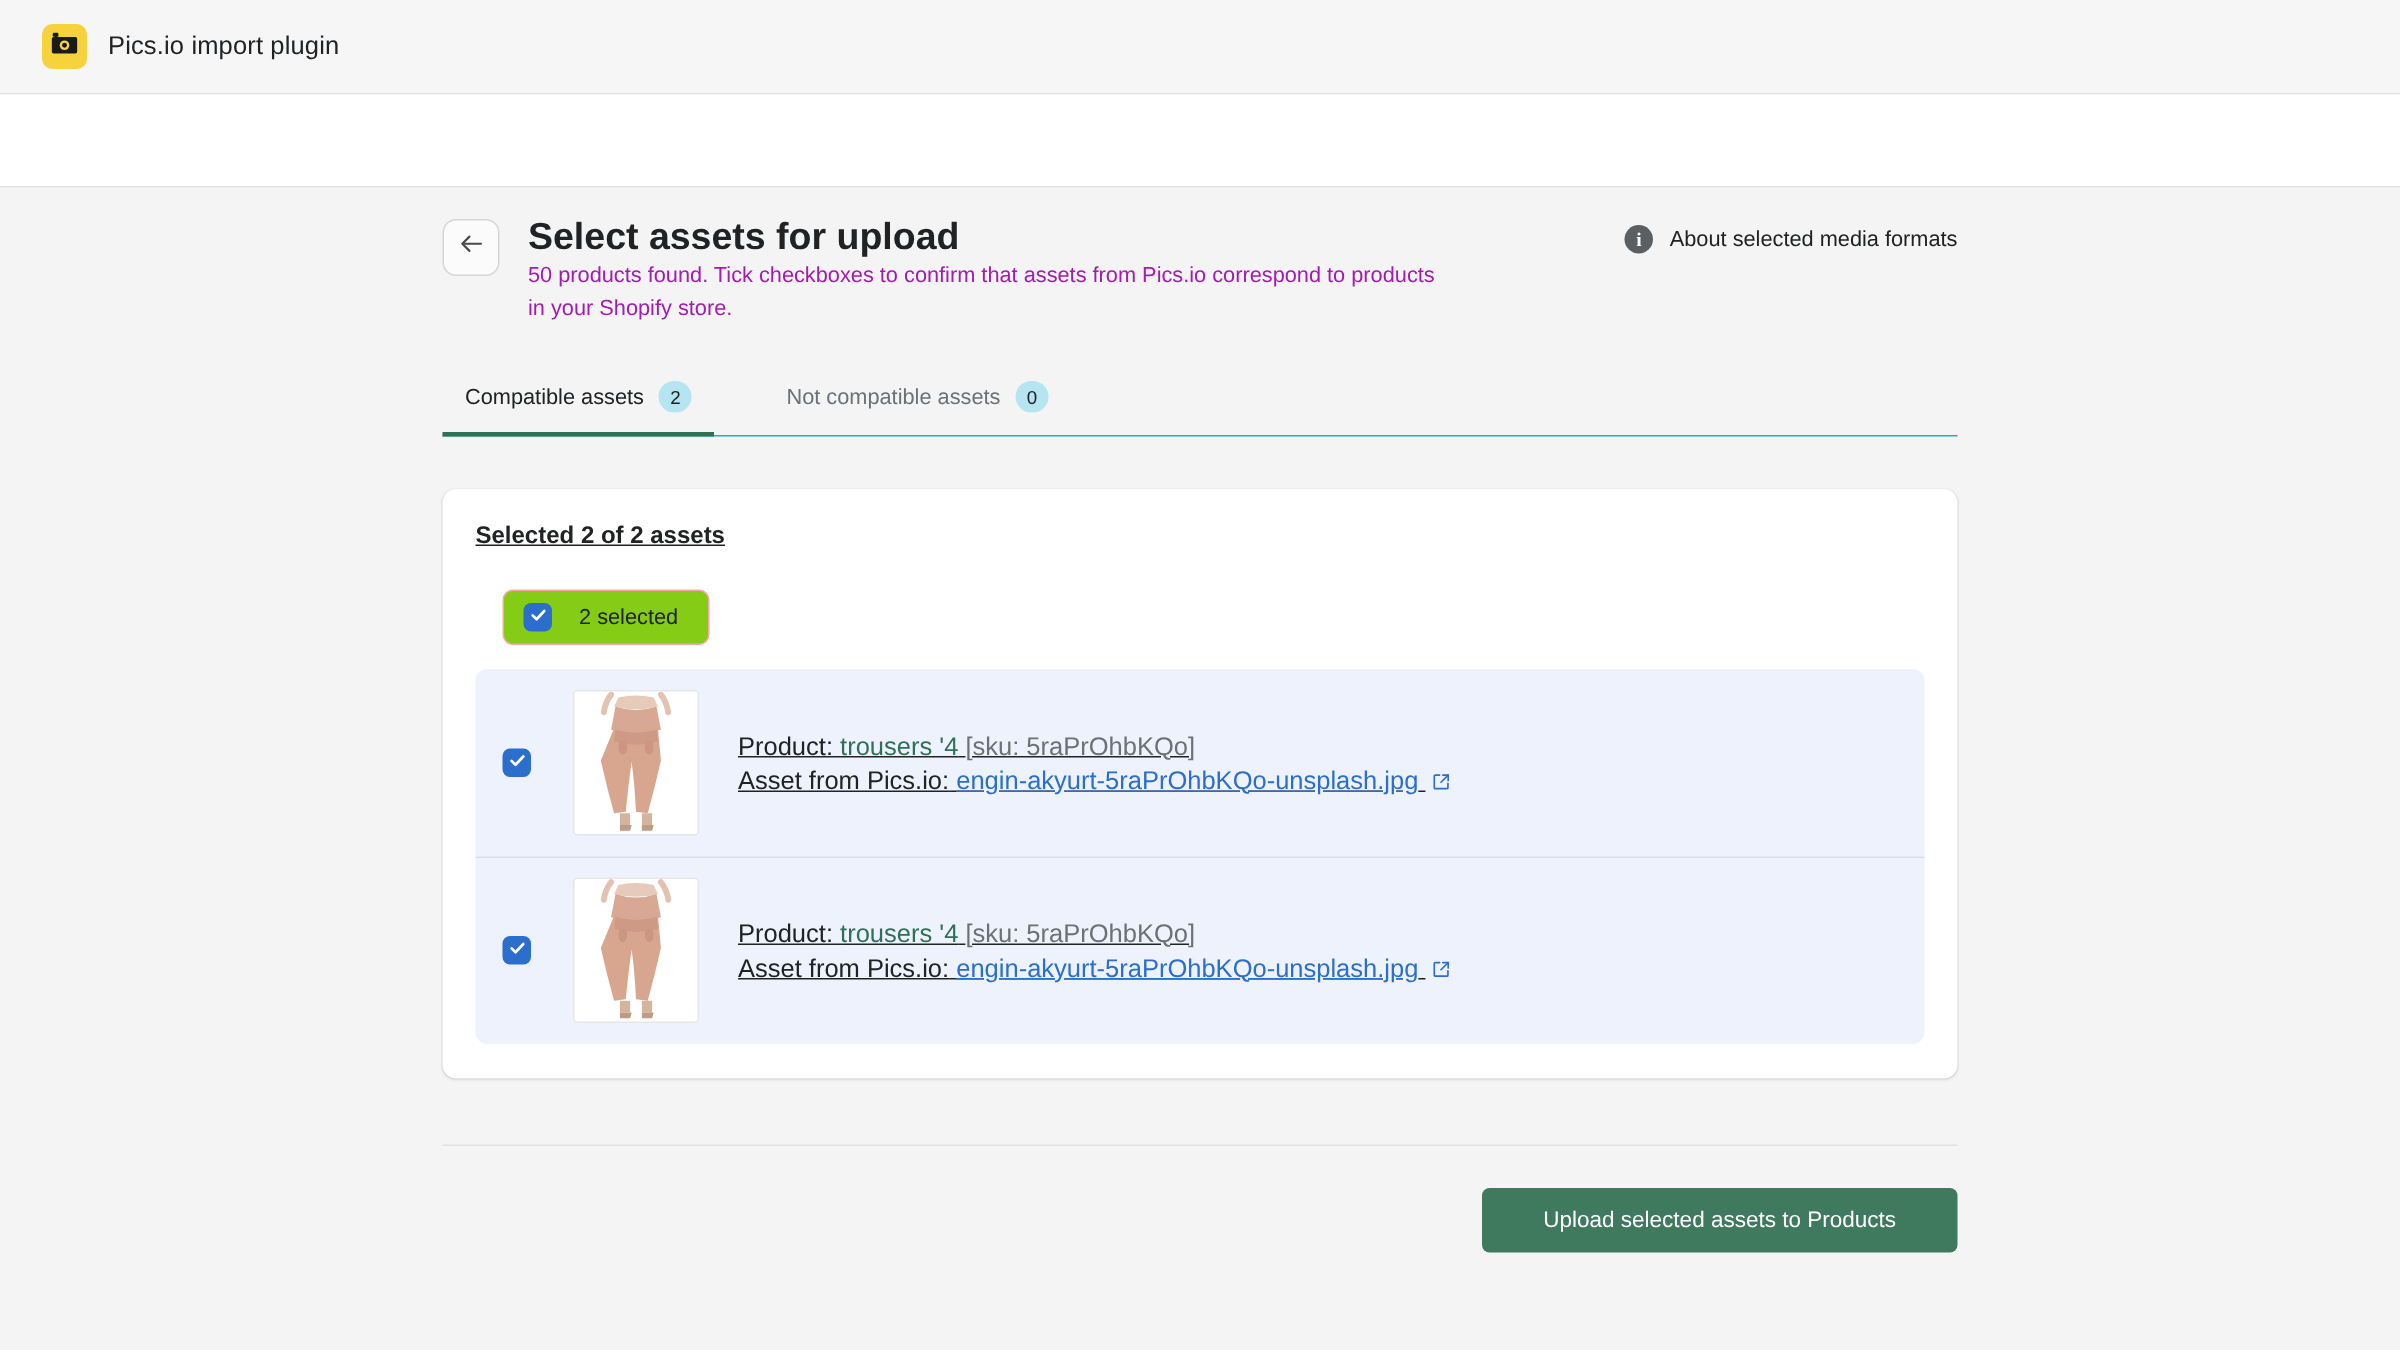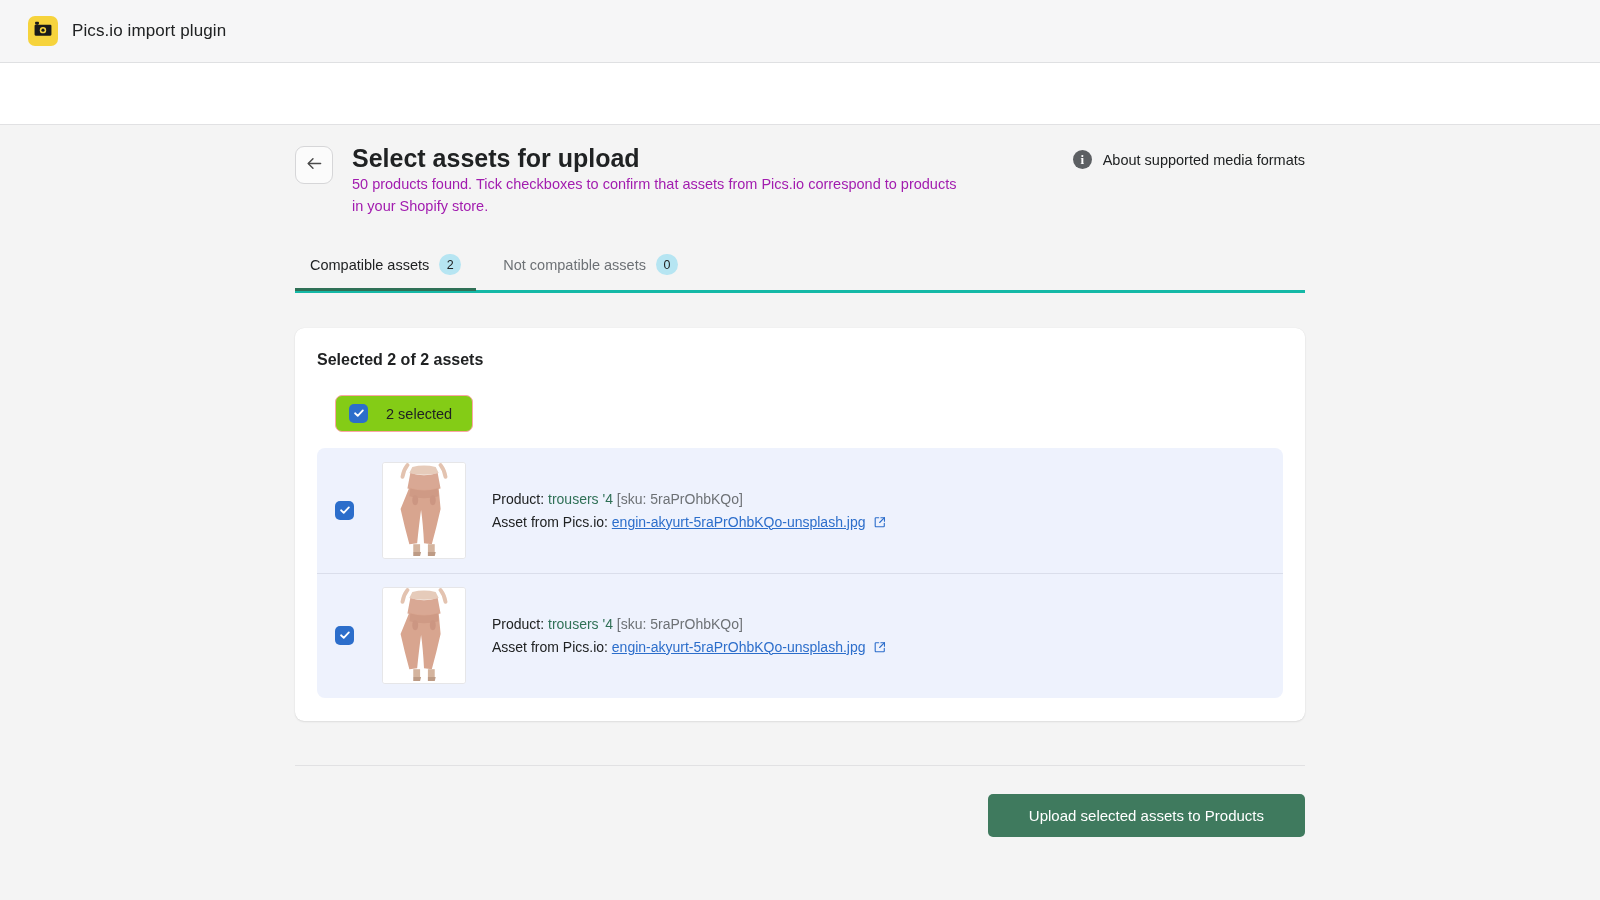--- a/index.html
+++ b/index.html
@@ -74,23 +74,23 @@
     color: #fff;
     font-size: 13px; font-weight: bold;
     display: flex; align-items: center; justify-content: center;
     font-family: "Liberation Serif", serif;
     line-height: 1;
   }
 
   
   .tabs {
     margin-top: 31px;
-    border-bottom: 3px solid #14b8a6;
+    border-bottom: 1px solid #14b8a6;
     display: flex;
-    gap: 12px;
+    gap: 33px;
   }
   .tab {
     display: flex; align-items: center; gap: 10px;
     padding: 6px 15px 13px 15px;
     font-size: 14.5px;
     color: #6d7175;
     cursor: pointer;
     border-bottom: 3px solid transparent;
     margin-bottom: -1px;
   }
@@ -105,20 +105,21 @@
     display: flex; align-items: center; justify-content: center;
   }
 
   
   .card {
     margin-top: 35px;
     background: #ffffff;
     border-radius: 9px;
     box-shadow: 0 1px 2px rgba(0,0,0,.09), 0 0 1px rgba(0,0,0,.10);
     padding: 23px 22px 23px 22px;
+    text-decoration: underline;
   }
   .card-title { font-size: 16px; font-weight: bold; color: #202223; padding-left: 0; }
 
   .select-all {
     margin-top: 26px;
     margin-left: 18px;
     display: inline-flex; align-items: center; gap: 18px;
     border: 1px solid #fca5a5;
     border-radius: 7px;
     background: #84cc16;
@@ -157,21 +158,21 @@
   .thumb {
     width: 84px; height: 97px;
     background: #ffffff;
     border: 1px solid #e6e6e8;
     border-radius: 3px;
     margin-right: 26px;
     flex: 0 0 auto;
     overflow: hidden;
     display: flex; align-items: center; justify-content: center;
   }
-  .row-text { font-size: 14px; line-height: 23px; color: #202223; }
+  .row-text { font-size: 17px; line-height: 23px; color: #202223; }
   .row-line { white-space: nowrap; }
   .prod-name { color: #2f7056; }
   .sku { color: #6d7175; }
   .asset-link {
     color: #2c6ecb;
     text-decoration: underline;
     cursor: pointer;
   }
   .ext-icon { margin-left: 5px; color: #2c6ecb; position: relative; top: 1px; }
 
@@ -231,21 +232,21 @@
         </span>
       </div>
       <div>
         <div class="page-title">Select assets for upload</div>
         <div class="page-sub">50 products found. Tick checkboxes to confirm that assets from Pics.io correspond to products in your Shopify store.</div>
       </div>
     </div>
     <div class="head-right">
       <div class="info-link">
         <span class="info-icon">i</span>
-        <span>About supported media formats</span>
+        <span>About selected media formats</span>
       </div>
     </div>
   </div>
 
   <div class="tabs">
     <div class="tab active">
       <span>Compatible assets</span>
       <span class="tab-badge">2</span>
     </div>
     <div class="tab">

